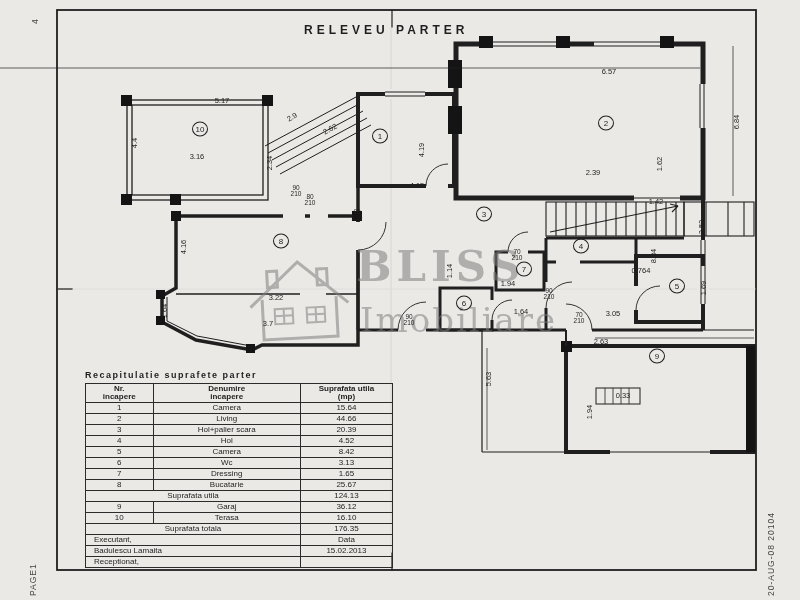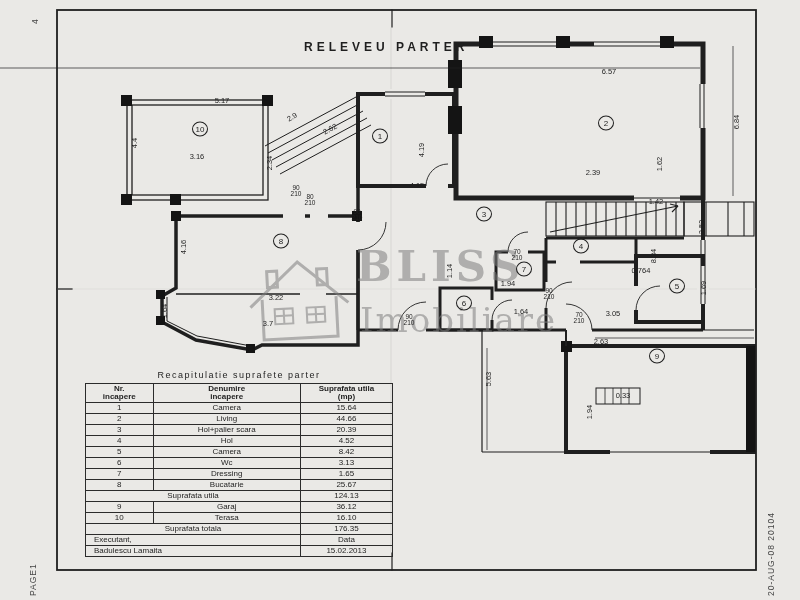--- a/index.html
+++ b/index.html
@@ -11,21 +11,21 @@
   body{
     width:800px;height:600px;overflow:hidden;
     background:var(--paper);
     font-family:"Liberation Sans",sans-serif;
     color:var(--ink);
     position:relative;
   }
   .page{position:absolute;inset:0;}
   .plan-svg{position:absolute;left:0;top:0;width:800px;height:600px;}
   .drawing-title{
-    position:absolute;left:268px;top:40px;width:170px;
+    position:absolute;left:268px;top:23px;width:170px;
     font-size:12px;font-weight:bold;letter-spacing:4px;white-space:nowrap;
     color:var(--ink);
     padding-left:36px;
   }
   
   #plan-labels{position:absolute;inset:0;}
   #plan-labels span{position:absolute;transform:translate(-50%,-50%);white-space:nowrap;}
   .dim-label{font-size:7.5px;color:var(--ink);}
   .door-label{
     font-size:6.5px;line-height:6px;text-align:center;color:var(--ink);
@@ -44,21 +44,21 @@
   }
   .wm-imob{
     position:absolute;left:360px;top:300px;
     font-family:"DejaVu Serif",serif;font-size:34px;letter-spacing:2px;
     color:var(--watermark);
   }
   .wm-house{position:absolute;left:244px;top:250px;}
   
   .area-table-wrap{position:absolute;left:85px;top:370px;width:308px;}
   .tbl-title{
-    text-align:center;font-size:9px;font-weight:normal;letter-spacing:1.5px;
+    text-align:left;font-size:9px;font-weight:bold;letter-spacing:1.5px;
     margin-bottom:3px;white-space:nowrap;
   }
   table.area-table{border-collapse:collapse;width:100%;table-layout:fixed;}
   .area-table th,.area-table td{
     border:1px solid #2b2b2b;font-size:8px;line-height:1.05;
     padding:0 3px;height:10px;overflow:hidden;white-space:nowrap;
   }
   .area-table th{font-weight:bold;text-align:center;height:18px;}
   .col-nr{width:22%;} .col-name{width:48%;} .col-area{width:30%;}
   td.cell-nr{text-align:center;}
@@ -426,20 +426,24 @@
             <td class="cell-area">176.35</td>
           </tr>
           <tr class="sig">
             <td class="cell-name" colspan="2">Executant,</td>
             <td class="cell-area">Data</td>
           </tr>
           <tr class="sig">
             <td class="cell-name" colspan="2">Badulescu Lamaita</td>
             <td class="cell-area">15.02.2013</td>
           </tr>
+          <tr class="sig">
+            <td class="cell-name" colspan="2">Receptionat,</td>
+            <td class="cell-area"></td>
+          </tr>
         </tbody>
     </table>
   </div>
 
   <div class="edge-text edge-left-bottom">PAGE1</div>
   <div class="edge-text edge-left-top">4</div>
   <div class="edge-text edge-right-bottom">20-AUG-08 20104</div>
 
 </div>
 

